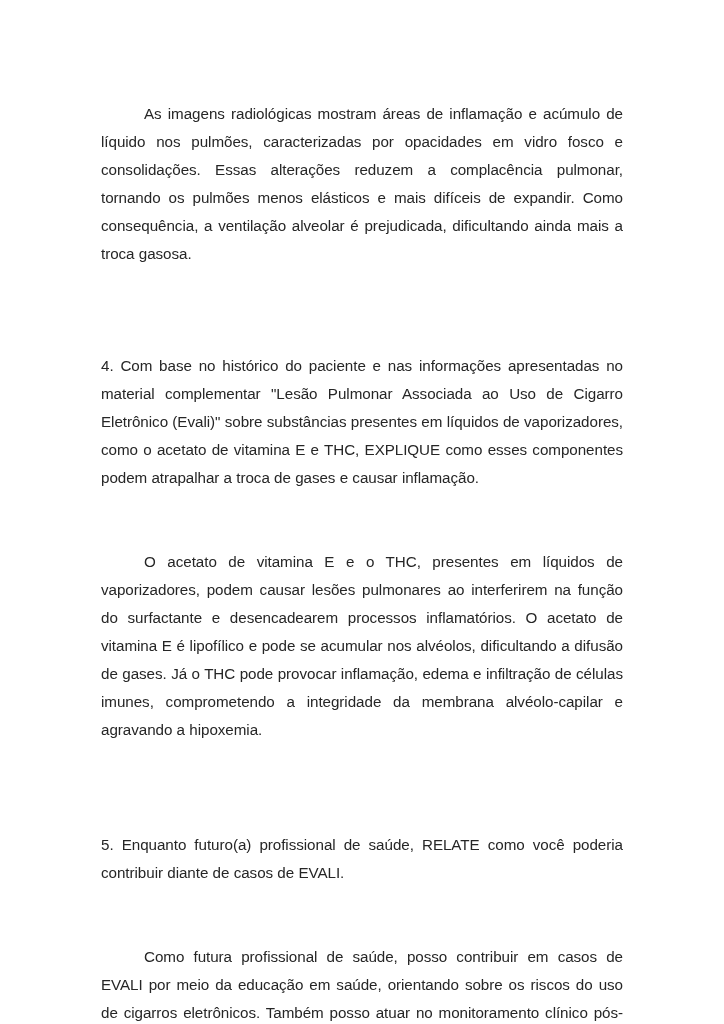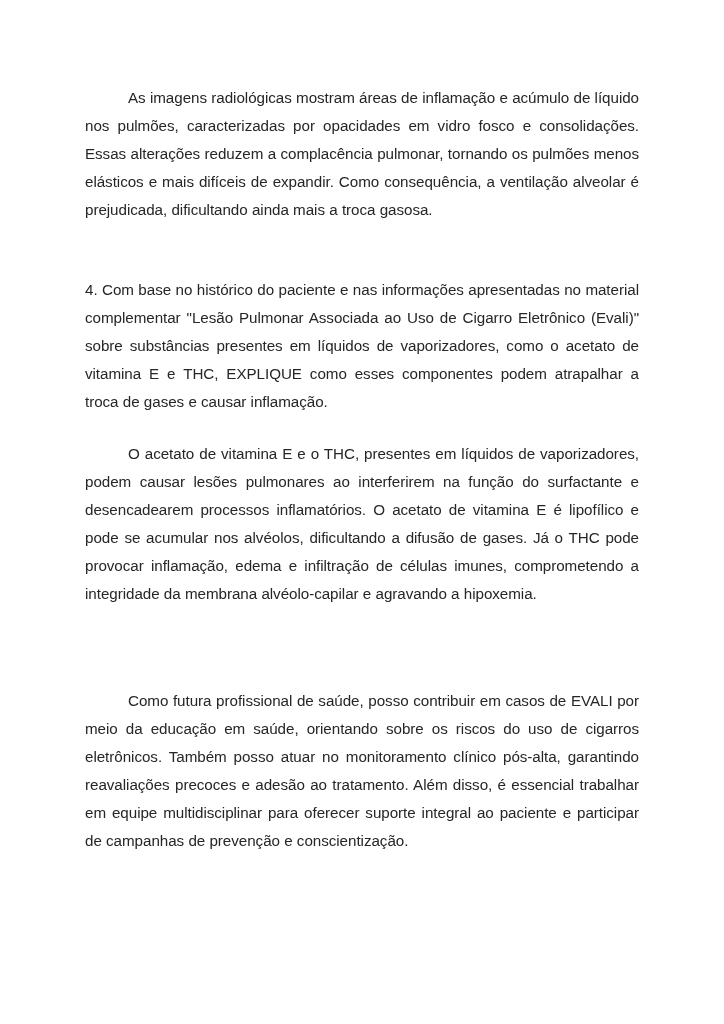--- a/index.html
+++ b/index.html
@@ -19,21 +19,21 @@
     overflow: hidden;
     box-sizing: border-box;
   }
   .content {
     position: absolute;
     left: 85px;
     top: 84px;
     width: 554px;
   }
   .para {
-    margin: 0;
+    margin: 16px;
     font-size: 15.2px;
     line-height: 28px;
     color: #262626;
     text-align: justify;
     text-justify: inter-word;
     letter-spacing: -0.05px;
     word-spacing: 0.1px;
     -webkit-font-smoothing: antialiased;
   }
   .para.indent {
@@ -56,19 +56,20 @@
     <div class="gap-2"></div>
 
     <p class="para">4. Com base no histórico do paciente e nas informações apresentadas no material complementar "Lesão Pulmonar Associada ao Uso de Cigarro Eletrônico (Evali)" sobre substâncias presentes em líquidos de vaporizadores, como o acetato de vitamina E e THC, EXPLIQUE como esses componentes podem atrapalhar a troca de gases e causar inflamação.</p>
 
     <div class="gap-1"></div>
 
     <p class="para indent">O acetato de vitamina E e o THC, presentes em líquidos de vaporizadores, podem causar lesões pulmonares ao interferirem na função do surfactante e desencadearem processos inflamatórios. O acetato de vitamina E é lipofílico e pode se acumular nos alvéolos, dificultando a difusão de gases. Já o THC pode provocar inflamação, edema e infiltração de células imunes, comprometendo a integridade da membrana alvéolo-capilar e agravando a hipoxemia.</p>
 
     <div class="gap-3"></div>
 
+    <p class="para">5. Enquanto futuro(a) profissional de saúde, RELATE como você poderia contribuir diante de casos de EVALI.</p>
 
     <div class="gap-5"></div>
 
     <p class="para indent">Como futura profissional de saúde, posso contribuir em casos de EVALI por meio da educação em saúde, orientando sobre os riscos do uso de cigarros eletrônicos. Também posso atuar no monitoramento clínico pós-alta, garantindo reavaliações precoces e adesão ao tratamento. Além disso, é essencial trabalhar em equipe multidisciplinar para oferecer suporte integral ao paciente e participar de campanhas de prevenção e conscientização.</p>
 
   </div>
 </div>
 
 </body></html>

